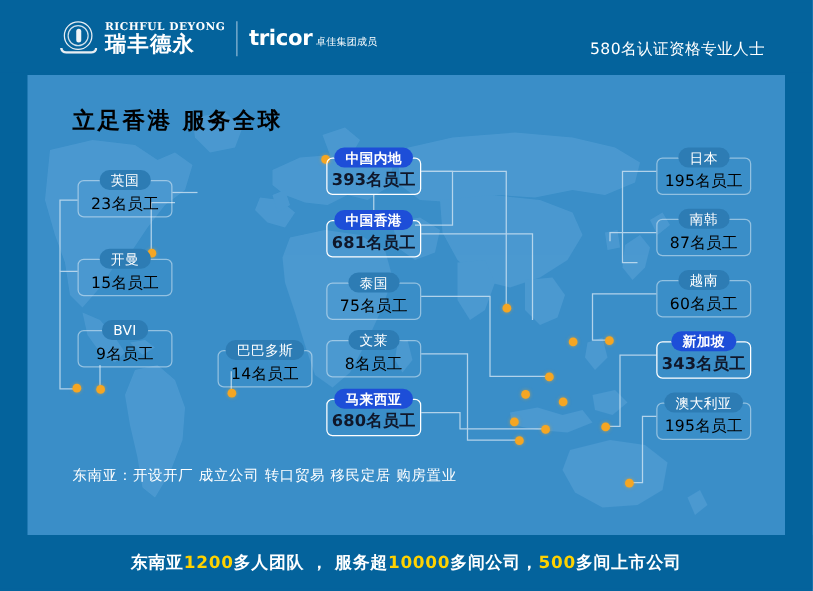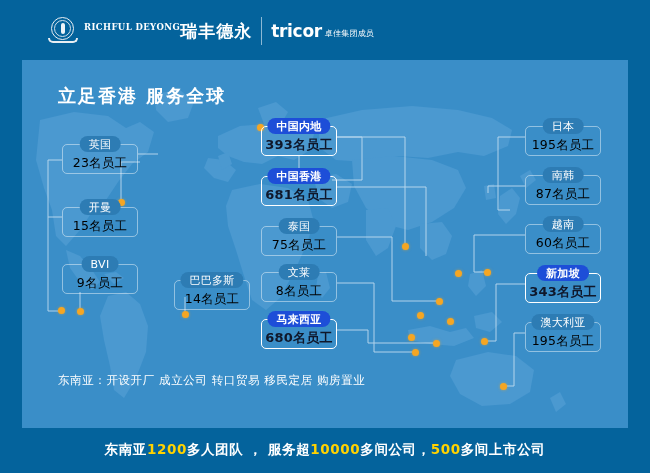--- a/index.html
+++ b/index.html
@@ -33,21 +33,21 @@
   }
   #crest .fig{
     position:absolute; left:12.5px; top:7px; width:4px; height:11px;
     background:#eef4f8; border-radius:2px;
   }
   #crest .base{
     position:absolute; left:0px; top:22px; width:30px; height:5px;
     border-radius:0 0 12px 12px; border-bottom:2px solid #e8eef3;
     border-left:2px solid #e8eef3; border-right:2px solid #e8eef3;
   }
-  #brand-cn-wrap{ display:flex; flex-direction:row; justify-content:flex-end; }
+  #brand-cn-wrap{ display:flex; flex-direction:column; justify-content:flex-end; }
   #brand-en{
     font-size:8.5px; font-weight:bold; color:#ffffff;
     letter-spacing:.4px; line-height:10px;
     font-family:"DejaVu Serif","Liberation Serif",serif;
   }
   #brand-cn{
     font-size:17px; font-weight:bold; color:#ffffff;
     letter-spacing:1px; line-height:19px;
   }
   #brand-divider{
@@ -67,21 +67,21 @@
     font-size:12.5px; color:#ffffff; letter-spacing:.3px;
   }
 
   
   #panel{
     position:absolute; left:22px; top:60px; width:606px; height:368px;
     background:#3a8ec8; overflow:hidden;
   }
   #panel-title{
     position:absolute; left:36px; top:24px;
-    font-size:18px; font-weight:bold; color:#ffffff; letter-spacing:2px;
+    font-size:18px; font-weight:bold; color:#000000; letter-spacing:2px;
   }
 
   
   #map-layer{ position:absolute; left:0; top:0; width:606px; height:368px; }
 
   
   #lines-layer{ position:absolute; left:0; top:0; width:606px; height:368px; }
 
   
   .dot{
@@ -153,20 +153,21 @@
       <div id="brand-en">RICHFUL DEYONG</div>
       <div id="brand-cn">瑞丰德永</div>
     </div>
     <div id="brand-divider"></div>
     <div id="tricor-wrap">
       <div id="tricor-en">tricor</div>
       <div id="tricor-cn">卓佳集团成员</div>
     </div>
   </div>
 
+  <div id="header-tagline">580名认证资格专业人士</div>
 </div>
 
 <div id="panel">
 
   <svg id="map-layer" viewBox="0 0 606 368" xmlns="http://www.w3.org/2000/svg">
     <g fill="#4e9bd2" opacity="0.85">
 
       <path d="M18 60 L52 52 L86 56 L104 68 L118 62 L132 72 L126 92 L110 104
                L96 122 L84 140 L70 152 L58 170 L44 186 L34 176 L30 150
                L22 128 L14 100 Z"></path>

